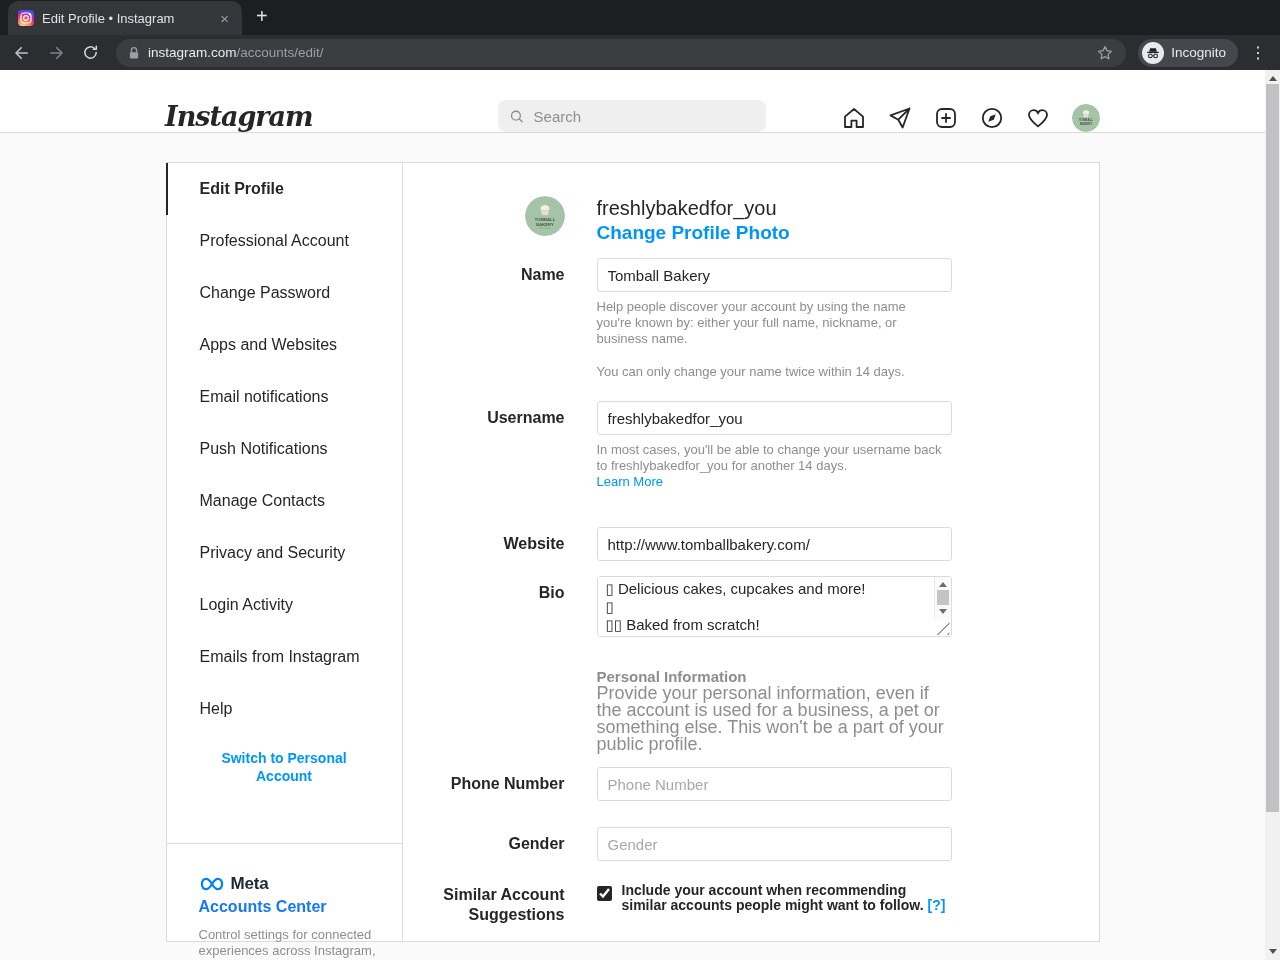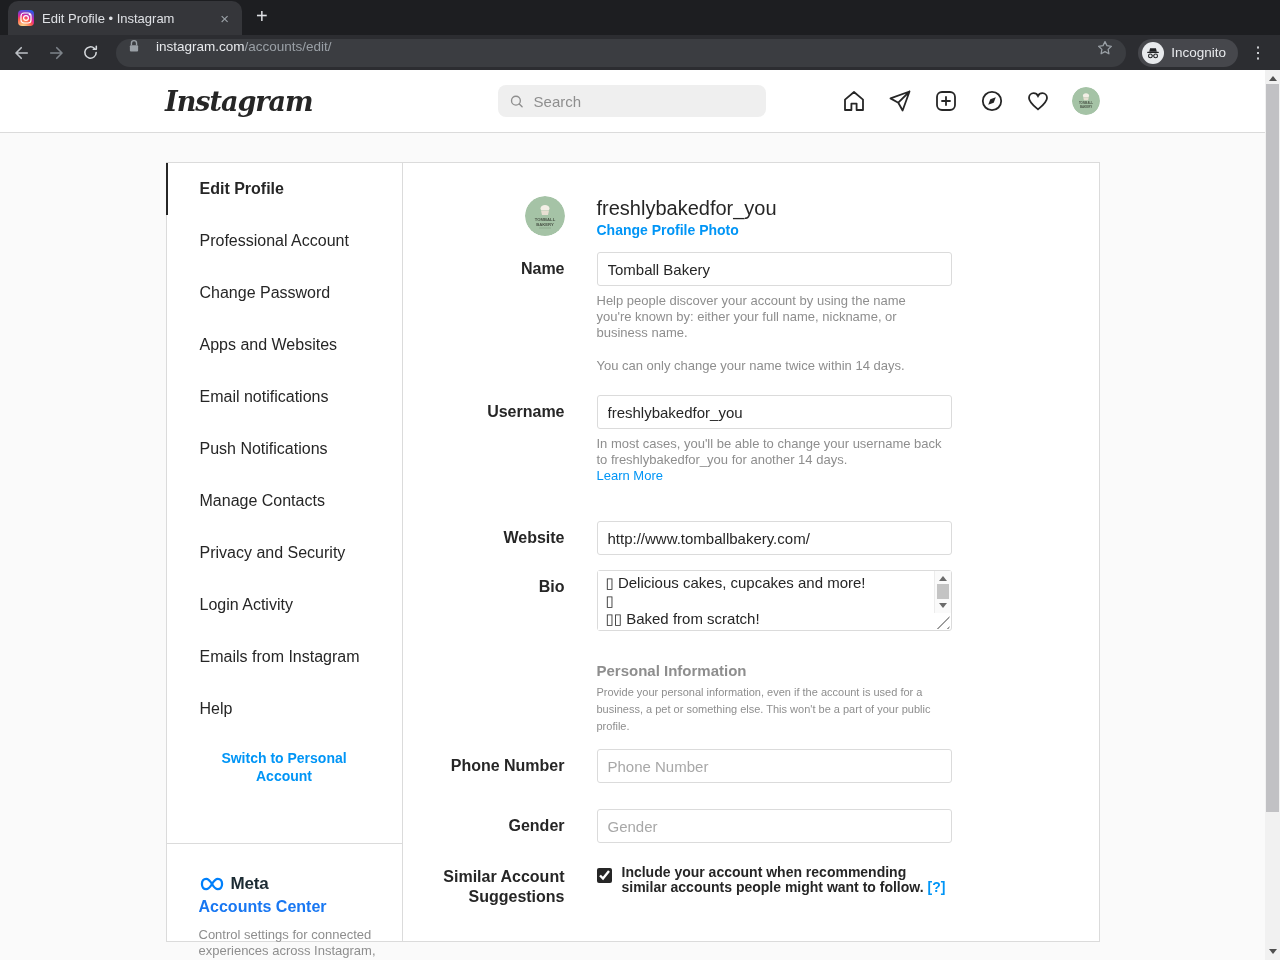--- a/index.html
+++ b/index.html
@@ -9,34 +9,34 @@
   .tabstrip { height:35px; background:#1d1e21; display:flex; align-items:flex-end; position:relative; }
   .tab { margin-left:8px; width:234px; height:34px; background:#35363a; border-radius:10px 10px 0 0;
          display:flex; align-items:center; padding:0 10px; gap:8px; }
   .tab-title { color:#dfe1e5; font-size:13px; flex:1; white-space:nowrap; overflow:hidden; }
   .tab-close { color:#9aa0a6; font-size:15px; line-height:15px; padding:0 3px; cursor:pointer; }
   .newtab { color:#dfe1e5; font-size:20px; font-weight:300; margin:0 0 7px 14px; cursor:pointer; }
   .favicon { width:16px; height:16px; flex:0 0 16px; }
 
   .toolbar { height:35px; background:#2c2d31; display:flex; align-items:center; padding:0 8px; gap:6px; }
   .nav-btn { width:28px; height:28px; display:flex; align-items:center; justify-content:center; border-radius:50%; }
-  .url-pill { flex:1; height:28px; background:#3b3d41; border-radius:14px; display:flex; 
-              padding:0 12px; gap:16px; margin:0 6px; }
+  .url-pill { flex:1; height:28px; background:#3b3d41; border-radius:14px; display:flex; align-items:center;
+              padding:0 12px; gap:8px; margin:0 6px; }
   .url-text { font-size:13.5px; color:#e8eaed; }
   .url-text .path { color:#9aa0a6; }
   .url-star { margin-left:auto; }
   .incog-pill { height:28px; background:#46474c; border-radius:14px; display:flex; align-items:center; gap:7px; padding:0 12px 0 4px; }
   .incog-circle { width:22px; height:22px; border-radius:50%; background:#e8eaed; display:flex; align-items:center; justify-content:center; }
   .incog-label { color:#e8eaed; font-size:13.5px; }
   .menu-dots { color:#e8eaed; font-size:16px; letter-spacing:0; padding:0 6px; }
 
   
   .page { position:relative; width:1265px; height:890px; background:#fafafa; overflow:hidden; }
   .ig-header { height:63px; background:#fff; border-bottom:1px solid #dbdbdb; }
-  .hwrap { width:935px; margin:0 auto; height:100%; display:flex; align-items:center; position:relative; }
+  .hwrap { width:935px; margin:0 auto; height:100%; display:flex; align-items:flex-end; position:relative; }
   .logo { font-family:"DejaVu Serif", serif; font-style:italic; font-weight:bold; font-size:27px; color:#262626; letter-spacing:-1px; }
   .searchbox { position:absolute; left:333px; width:268px; height:32px; background:#efefef; border-radius:8px;
                display:flex; align-items:center; padding:6px 12px; gap:10px; }
   .searchbox input { border:none; background:transparent; outline:none; font-size:15px; color:#262626; width:100%;
                      font-family:"Liberation Sans", sans-serif; }
   .searchbox input::placeholder { color:#8e8e8e; }
   .navicons { margin-left:auto; display:flex; align-items:center; gap:22px; }
   .avatar-sm { width:28px; height:28px; border-radius:50%; overflow:hidden; }
 
   
@@ -53,21 +53,21 @@
 
   
   .main { flex:1; padding-top:33px; }
   .row { display:flex; }
   .lab { width:194px; padding-right:32px; text-align:right; font-size:16px; font-weight:bold; color:#262626; padding-top:7px; line-height:20px; }
   .field { width:355px; }
   .photo-row { display:flex; margin-bottom:14px; }
   .photo-cell { width:194px; padding-right:32px; display:flex; justify-content:flex-end; }
   .avatar-lg { width:40px; height:40px; border-radius:50%; overflow:hidden; cursor:pointer; }
   .uname { font-size:20px; color:#262626; line-height:24px; }
-  .chg-photo { font-size:14px; font-weight:bold; color:#0095f6; cursor:pointer; margin-top:2px; }
+  .chg-photo { font-size:19px; font-weight:bold; color:#0095f6; cursor:pointer; margin-top:2px; }
   input.txt { width:100%; height:34px; border:1px solid #dbdbdb; border-radius:3px; padding:0 10px; font-size:15px;
               color:#262626; font-family:"Liberation Sans", sans-serif; background:#fff; }
   input.txt::placeholder { color:#a8a8a8; }
   .help { font-size:13px; color:#8e8e8e; line-height:16px; margin-top:7px; width:345px; }
   .help.second { margin-top:17px; }
   .learn { color:#0095f6; cursor:pointer; }
   .mt21 { margin-top:21px; } .mt37 { margin-top:37px; } .mt15 { margin-top:15px; }
   .mt9 { margin-top:9px; } .mt14 { margin-top:14px; } .mt22 { margin-top:26px; } .mt17 { margin-top:17px; }
 
   .bio-box { position:relative; width:355px; height:61px; border:1px solid #dbdbdb; border-radius:3px; background:#fff; }
@@ -77,21 +77,21 @@
   .bio-scroll { position:absolute; right:0; top:0; width:17px; height:42px; background:#fafafa; border-left:1px solid #ececec; }
   .tri-up { position:absolute; top:5px; left:4px; width:0; height:0; border-left:4px solid transparent; border-right:4px solid transparent; border-bottom:5px solid #6b6b6b; }
   .tri-dn { position:absolute; bottom:5px; left:4px; width:0; height:0; border-left:4px solid transparent; border-right:4px solid transparent; border-top:5px solid #6b6b6b; }
   .bio-thumb { position:absolute; top:13px; left:2px; width:12px; height:15px; background:#c4c4c4; }
   .bio-grip { position:absolute; right:1px; bottom:1px; width:14px; height:14px;
               background:repeating-linear-gradient(135deg, transparent 0 3px, #9e9e9e 3px 4.5px, transparent 4.5px 7px);
               clip-path:polygon(100% 0, 100% 100%, 0 100%); cursor:nwse-resize; }
 
   .pi-block { margin-top:31px; margin-left:194px; width:360px; }
   .pi-head { font-size:15px; font-weight:bold; color:#8e8e8e; }
-  .pi-desc { font-size:11px; color:#8e8e8e; line-height:17px; margin-top:5px; }
+  .pi-desc { font-size:18px; color:#8e8e8e; line-height:17px; }
 
   .chk-field { width:355px; display:flex; gap:10px; padding-top:5px; }
   .chk-field input { width:15px; height:15px; margin-top:3px; accent-color:#262626; flex:0 0 15px; cursor:pointer; }
   .chk-text { font-size:14px; font-weight:bold; color:#262626; line-height:14.5px; }
   .q-link { color:#0095f6; cursor:pointer; }
 
   
   .pg-scroll { position:fixed; right:0; top:70px; width:15px; height:890px; background:#f1f1f1; z-index:50; }
   .pg-tri-up { position:absolute; top:6px; left:3.5px; width:0; height:0; border-left:4px solid transparent; border-right:4px solid transparent; border-bottom:5px solid #505050; }
   .pg-tri-dn { position:absolute; bottom:6px; left:3.5px; width:0; height:0; border-left:4px solid transparent; border-right:4px solid transparent; border-top:5px solid #505050; }

